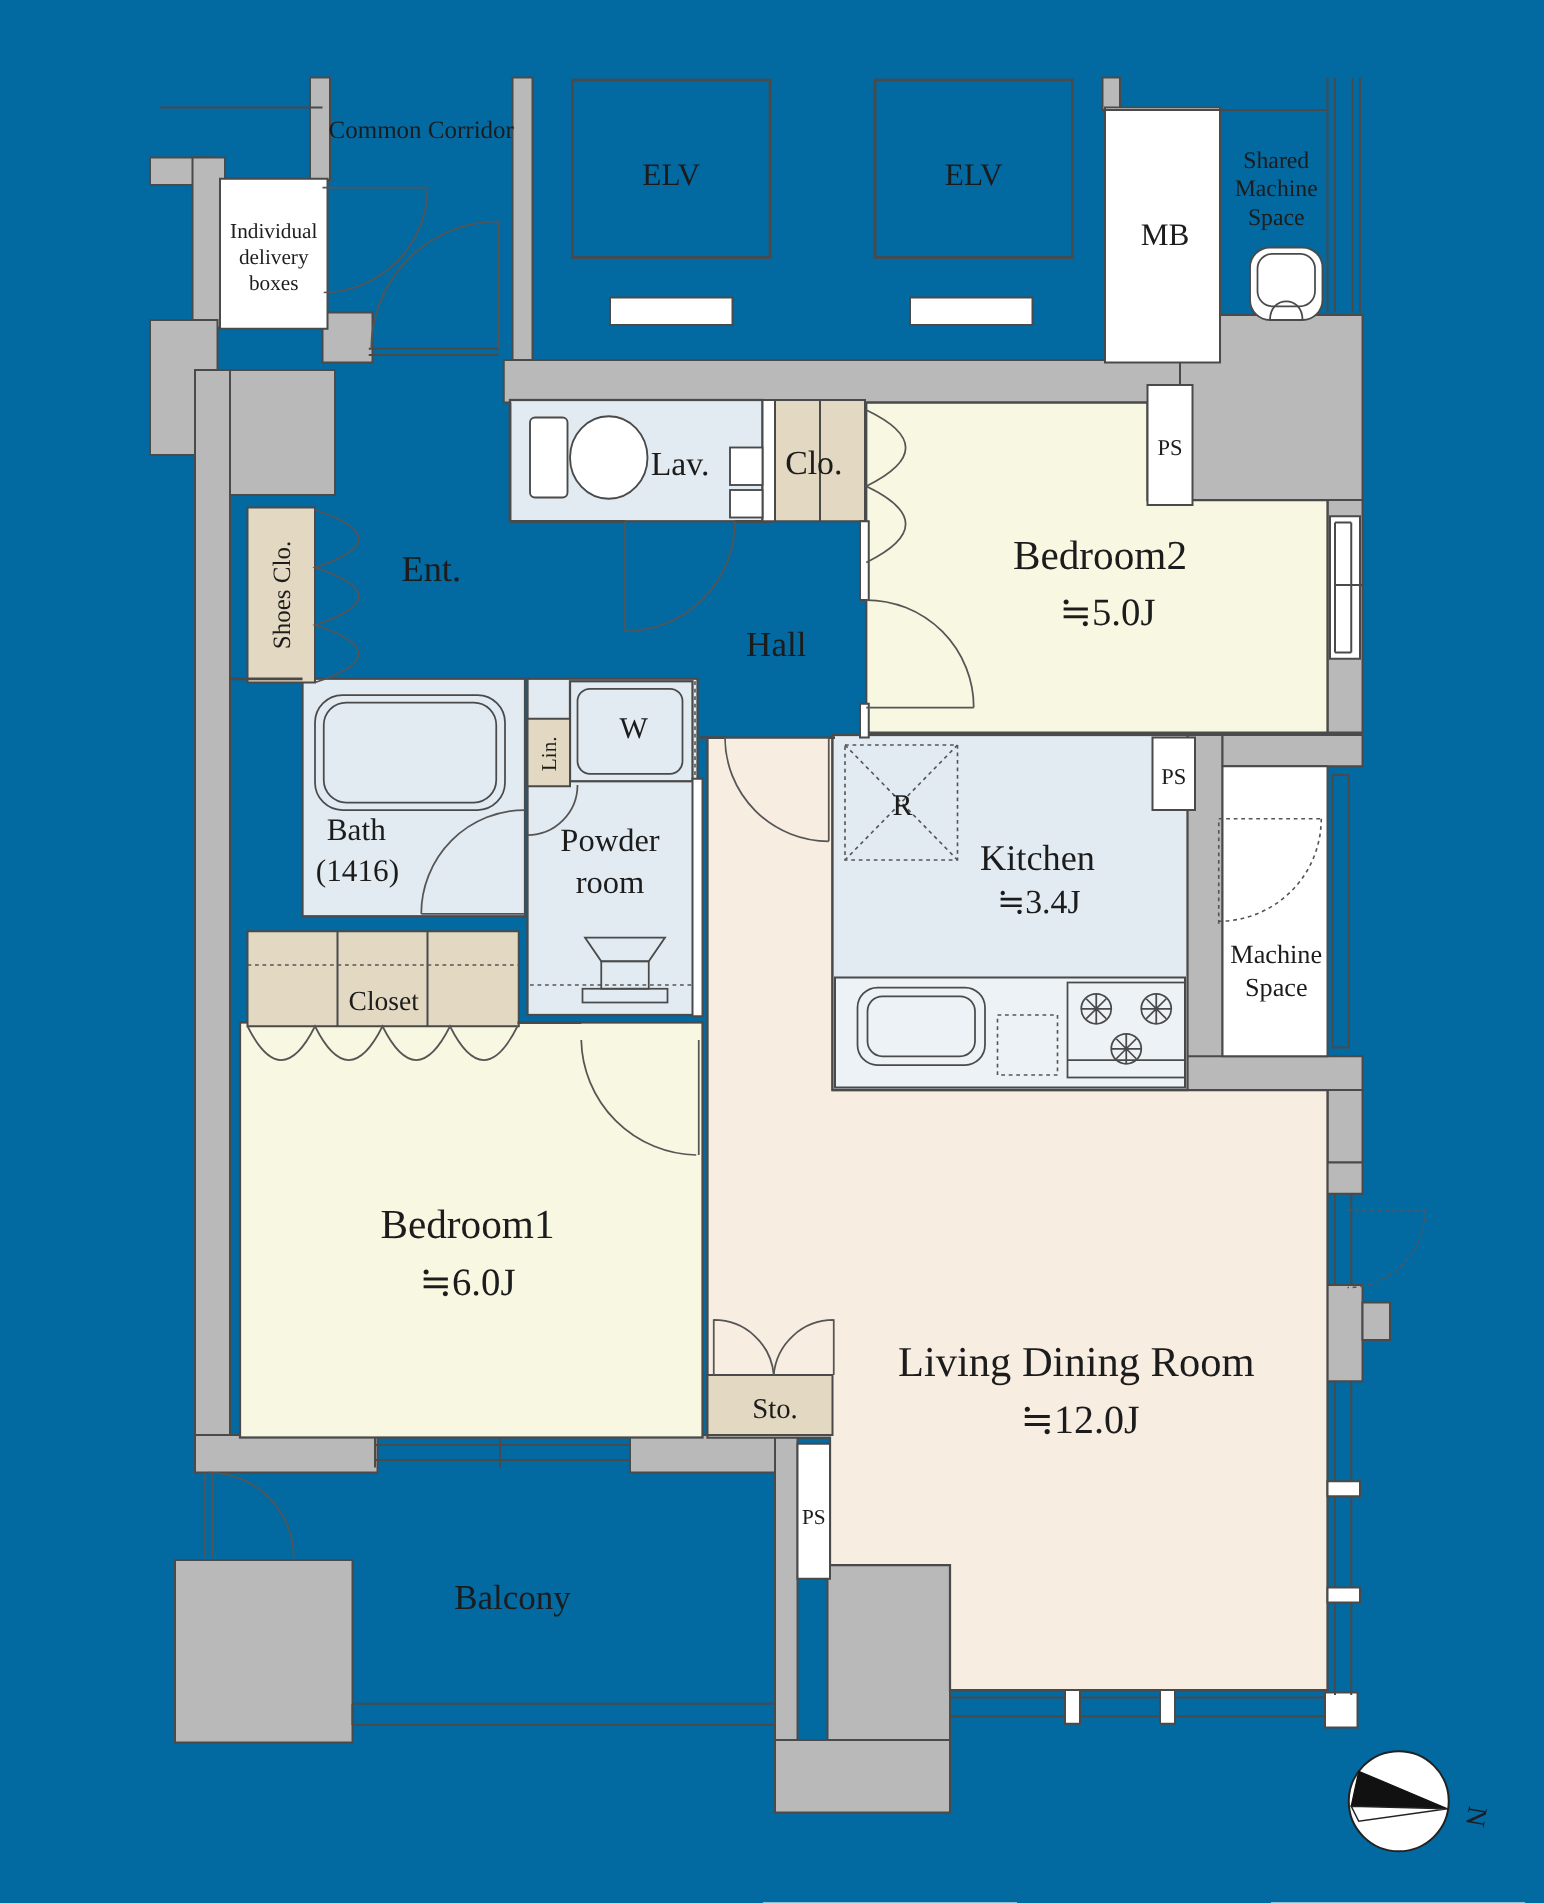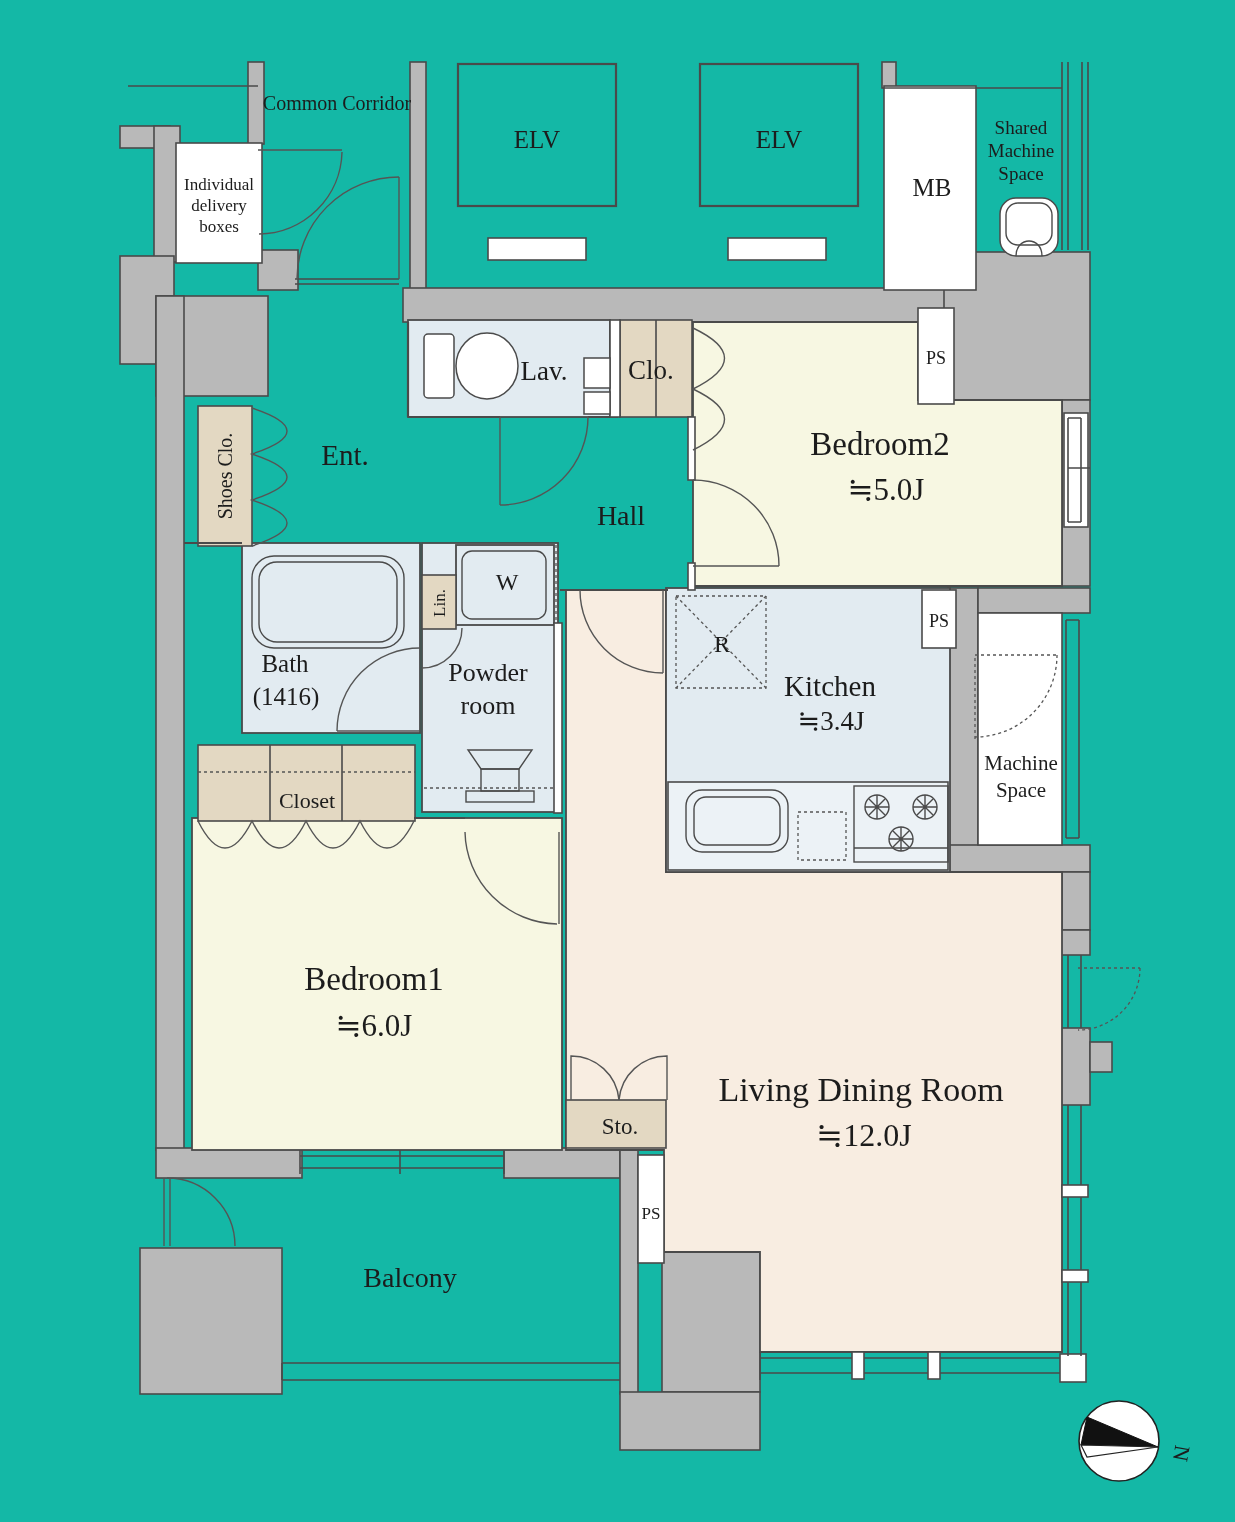--- a/index.html
+++ b/index.html
@@ -1,16 +1,16 @@
 <!DOCTYPE html>
 <html><head>
 <meta charset="utf-8">
 <style>
   html,body{margin:0;padding:0;background:#ffffff;}
-  .stage{width:1235px;height:1522px;position:relative;background:#14b8a6;overflow:hidden;}
+  .stage{width:1235px;height:1522px;position:relative;background:#0369a1;overflow:hidden;}
   svg{display:block;}
   text{font-family:"Liberation Serif","DejaVu Serif","DejaVu Sans",serif;fill:#1c1c1c;}
   .wall{fill:#b9b9b9;stroke:#4a4a4a;stroke-width:1.6;}
   .room-bed{fill:#f7f7e2;stroke:#4a4a4a;stroke-width:1.8;}
   .room-wet{fill:#e2ebf1;stroke:#4a4a4a;stroke-width:1.8;}
   .room-liv{fill:#f8ede1;stroke:#4a4a4a;stroke-width:1.8;}
   .room-tan{fill:#e3d8c2;stroke:#4a4a4a;stroke-width:1.6;}
   .white{fill:#ffffff;stroke:#4a4a4a;stroke-width:1.6;}
   .thin{fill:none;stroke:#4a4a4a;stroke-width:1.6;}
   .thin2{fill:none;stroke:#4a4a4a;stroke-width:2.2;}

